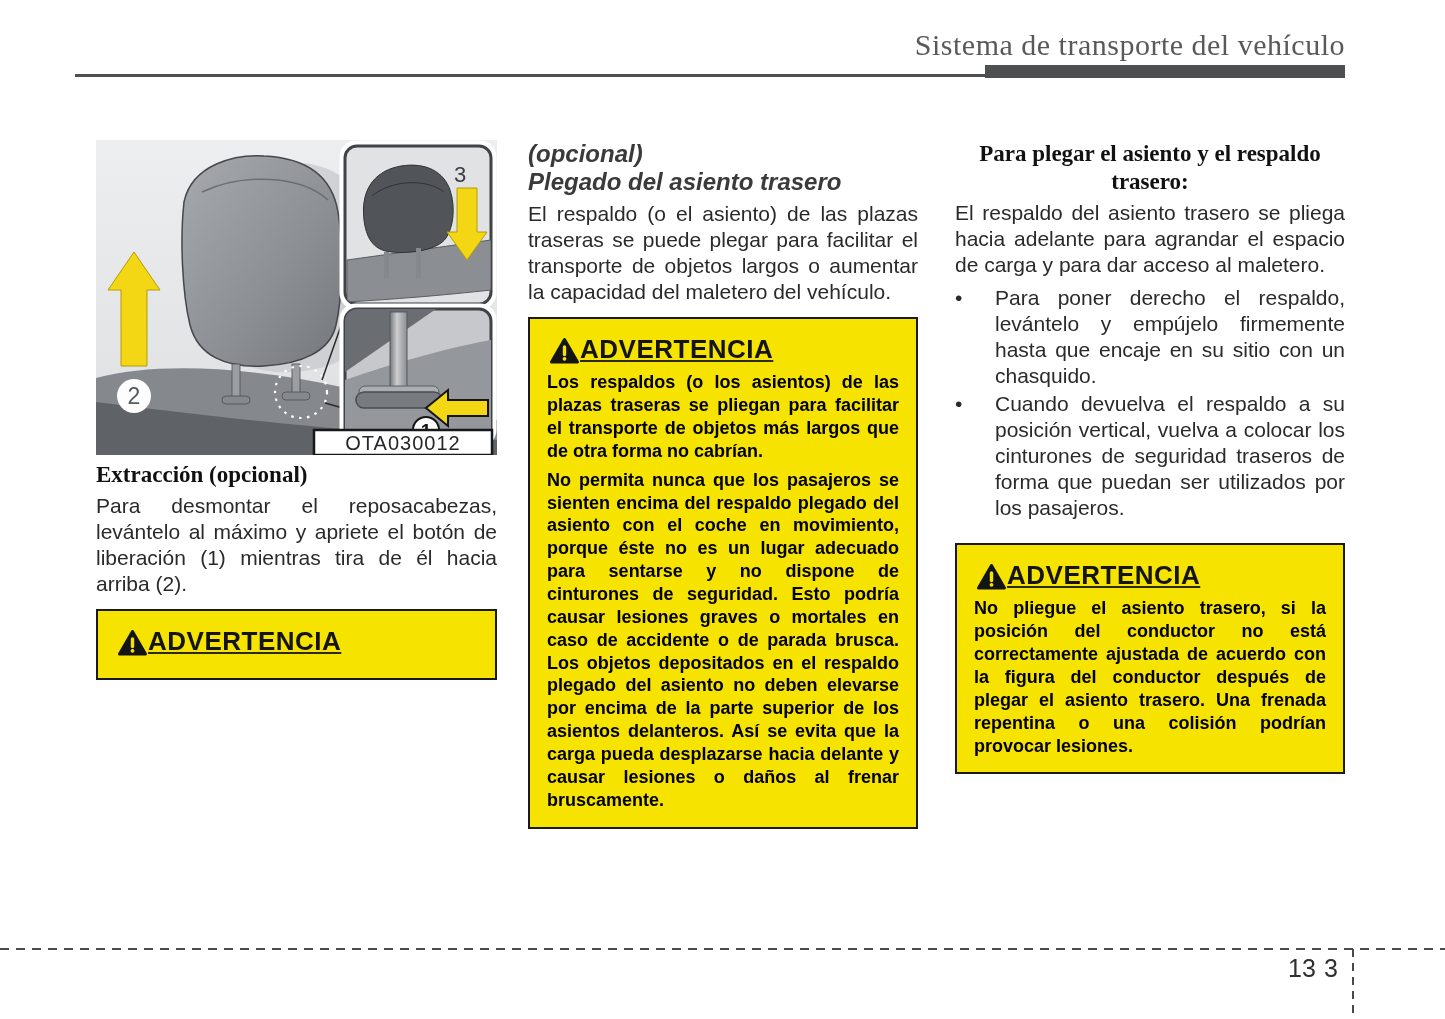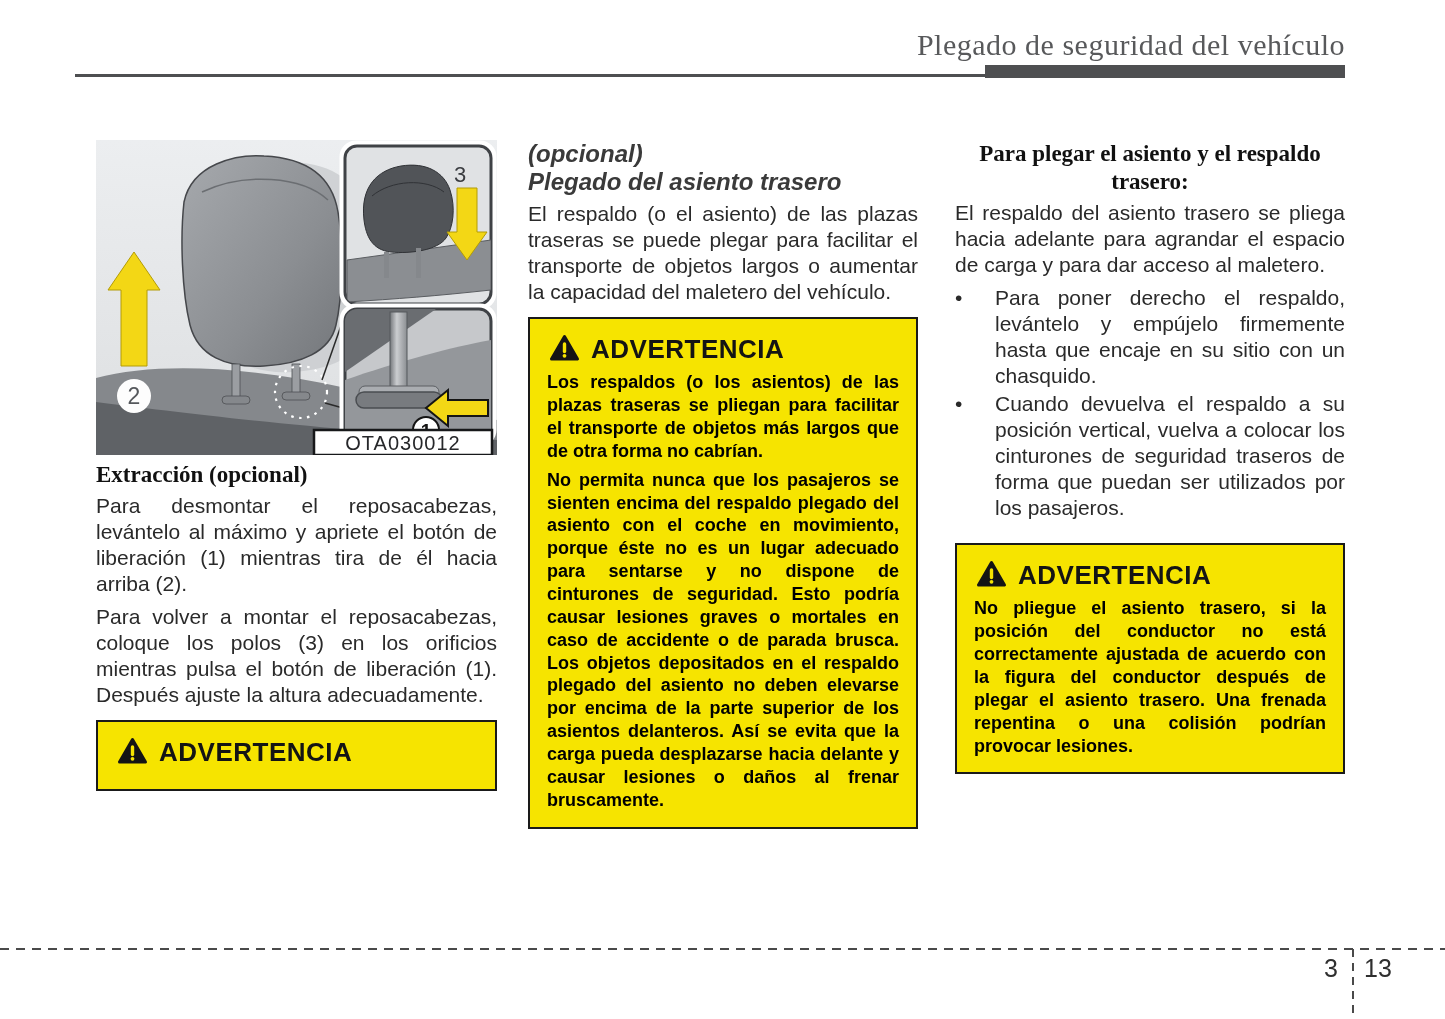--- a/index.html
+++ b/index.html
@@ -36,21 +36,21 @@
 
   .bullet-item { display:flex; margin:0 0 2px 0; }
   .bullet-dot  { width:24px; flex:0 0 24px; font-size:21px; line-height:1.24; color:#2a2a2a; }
   .bullet-text { flex:1; font-size:21px; line-height:1.24; text-align:justify; color:#2a2a2a;margin-left:16px; }
 
   
   .warning-box {
     background:#f6e400; border:2px solid #1a1a1a;
     padding:13px 17px 15px 17px; box-sizing:border-box; margin-top:12px;
   }
-  .warning-head { display:flex; align-items:flex-start; gap:11px; margin:2px 0 6px 2px; }
+  .warning-head { display:flex; align-items:flex-end; margin:2px 0 6px 2px;text-decoration:underline; }
   .warning-title {
     font-weight:bold; font-size:26px; color:#141414; letter-spacing:0.5px;
   }
   .warning-text {
     font-weight:bold; font-size:18px; line-height:1.27; text-align:justify;
     color:#000000; margin:0 0 6px 0;
   }
   .warning-text:last-child { margin-bottom:0; }
   .warn-icon { width:31px; height:28px; flex:0 0 31px; }
 
@@ -61,28 +61,28 @@
   .footer-hline {
     position:absolute; left:0; top:948px; width:1445px; height:2px;
     background:repeating-linear-gradient(90deg,#4a4a4a 0 9px, transparent 9px 16px);
   }
   .footer-vline {
     position:absolute; left:1352px; top:949px; width:2px; height:70px;
     background:repeating-linear-gradient(180deg,#4a4a4a 0 8px, transparent 8px 14px);
   }
   .footer-num { position:absolute; top:954px; font-size:25px; color:#2f2f2f; }
   #footer-chapter { left:1324px; }
-  #footer-page    { left:1364px; }
+  #footer-page    { left:1288px; }
 </style>
 </head>
 <body>
 
 <div id="page">
 
-  <div class="header-title">Plegado de seguridad del vehículo</div>
+  <div class="header-title">Sistema de transporte del vehículo</div>
   <div class="rule-thin"></div>
   <div class="rule-thick"></div>
 
   <div class="col" id="col-left">
 
     <div class="figure-wrap">
       <svg width="401" height="315" viewBox="0 0 401 315">
         <defs>
           <linearGradient id="bgGrad" x1="0" y1="0" x2="0" y2="1">
             <stop offset="0" stop-color="#eceef0"></stop>
@@ -154,21 +154,20 @@
         <circle cx="330" cy="290" r="13" fill="#ffffff" stroke="#141414" stroke-width="2"></circle>
         <text x="330" y="297" text-anchor="middle" font-size="19" font-weight="bold" fill="#141414">1</text>
 
         <rect x="218" y="290" width="178" height="25" fill="#ffffff" stroke="#17181a" stroke-width="2.5"></rect>
         <text x="307" y="310" text-anchor="middle" font-size="20" letter-spacing="1" fill="#26272a">OTA030012</text>
       </svg>
     </div>
 
     <div class="serif-heading">Extracción (opcional)</div>
     <p class="body-text">Para desmontar el reposacabezas, levántelo al máximo y apriete el botón de liberación (1) mientras tira de él hacia arriba (2).</p>
-    <p class="body-text">Para volver a montar el reposacabezas, coloque los polos (3) en los orificios mientras pulsa el botón de liberación (1). Después ajuste la altura adecuadamente.</p>
 
     <div class="warning-box">
       <div class="warning-head">
         <svg class="warn-icon" viewBox="0 0 31 28">
           <path d="M15.5,2.5 L28.5,25 H2.5 Z" fill="#141414" stroke="#141414" stroke-width="3" stroke-linejoin="round"></path>
           <line x1="15.5" y1="10" x2="15.5" y2="17.5" stroke="#f6e400" stroke-width="3.4" stroke-linecap="round"></line>
           <circle cx="15.5" cy="21.8" r="1.9" fill="#f6e400"></circle>
         </svg>
         <span class="warning-title">ADVERTENCIA</span>
       </div>

